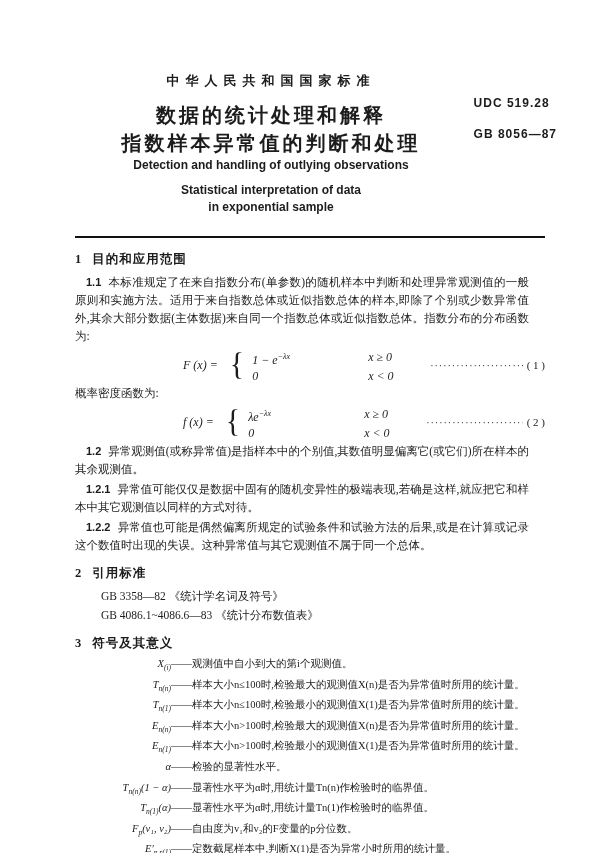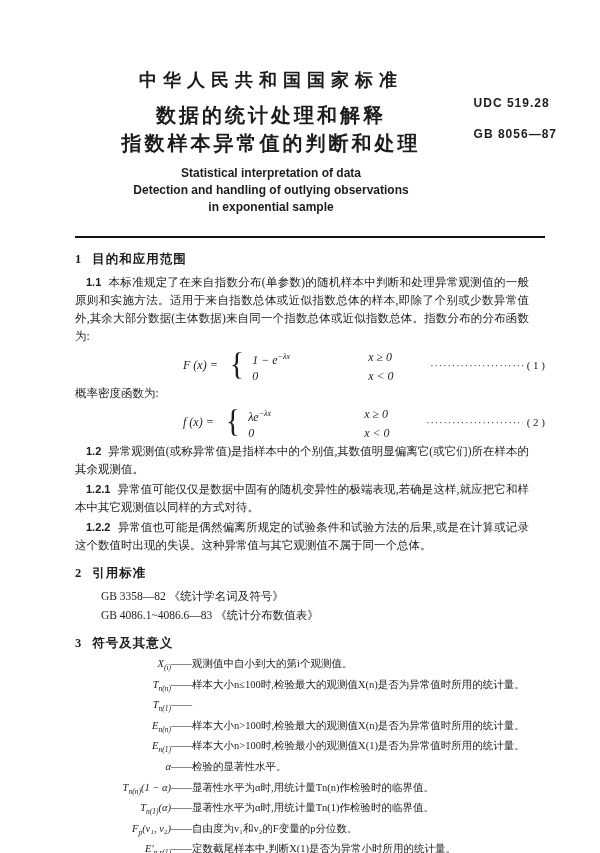--- a/index.html
+++ b/index.html
@@ -10,21 +10,21 @@
     -webkit-font-smoothing:antialiased;
   }
   .page{
     box-sizing:border-box;width:600px;height:853px;
     padding:72px 55px 0 75px;background:#fff;
   }
   
   .header{position:relative;}
   .hdr-center{width:392px;text-align:center;}
   .std-label{
-    font-size:18px;font-weight:bold;letter-spacing:6px;line-height:17px;
+    font-size:13px;font-weight:bold;letter-spacing:6px;line-height:17px;
   }
   .title-cn{
     margin-top:13px;font-size:20px;font-weight:bold;letter-spacing:3px;line-height:26px;
   }
   .title-en{
     margin-top:7px;font-size:12px;font-weight:bold;line-height:16px;
     font-family:"Liberation Sans","DejaVu Sans",sans-serif;
   }
   .hdr-right{
     position:absolute;right:-12px;top:24px;text-align:left;
@@ -79,22 +79,22 @@
 </head>
 <body>
 
 <div class="page">
 
   <div class="header">
     <div class="hdr-center">
       <div class="std-label">中华人民共和国国家标准</div>
       <div class="title-cn">数据的统计处理和解释</div>
       <div class="title-cn" style="margin-top:2px;">指数样本异常值的判断和处理</div>
+      <div class="title-en" style="margin-top:1px;">Detection  and  handling  of  outlying  observations</div>
       <div class="title-en" style="margin-top:9px;">Statistical  interpretation  of  data</div>
-      <div class="title-en" style="margin-top:1px;">Detection  and  handling  of  outlying  observations</div>
       <div class="title-en" style="margin-top:1px;">in  exponential  sample</div>
     </div>
     <div class="hdr-right">
       <div class="udc">UDC 519.28</div>
       <div class="gb">GB 8056—87</div>
     </div>
   </div>
 
   <hr class="rule-top">
 
@@ -174,20 +174,21 @@
 
     <div class="symrow">
       <span class="sym"><span>T</span><sub>n(n)</sub><span class="post"></span></span>
       <span class="symdash">——</span>
       <span class="symdesc">样本大小n≤100时,检验最大的观测值X(n)是否为异常值时所用的统计量。</span>
     </div>
 
     <div class="symrow">
       <span class="sym"><span>T</span><sub>n(1)</sub><span class="post"></span></span>
       <span class="symdash">——</span>
+      <span class="symdesc">样本大小n≤100时,检验最小的观测值X(1)是否为异常值时所用的统计量。</span>
     </div>
 
     <div class="symrow">
       <span class="sym"><span>E</span><sub>n(n)</sub><span class="post"></span></span>
       <span class="symdash">——</span>
       <span class="symdesc">样本大小n&gt;100时,检验最大的观测值X(n)是否为异常值时所用的统计量。</span>
     </div>
 
     <div class="symrow">
       <span class="sym"><span>E</span><sub>n(1)</sub><span class="post"></span></span>

